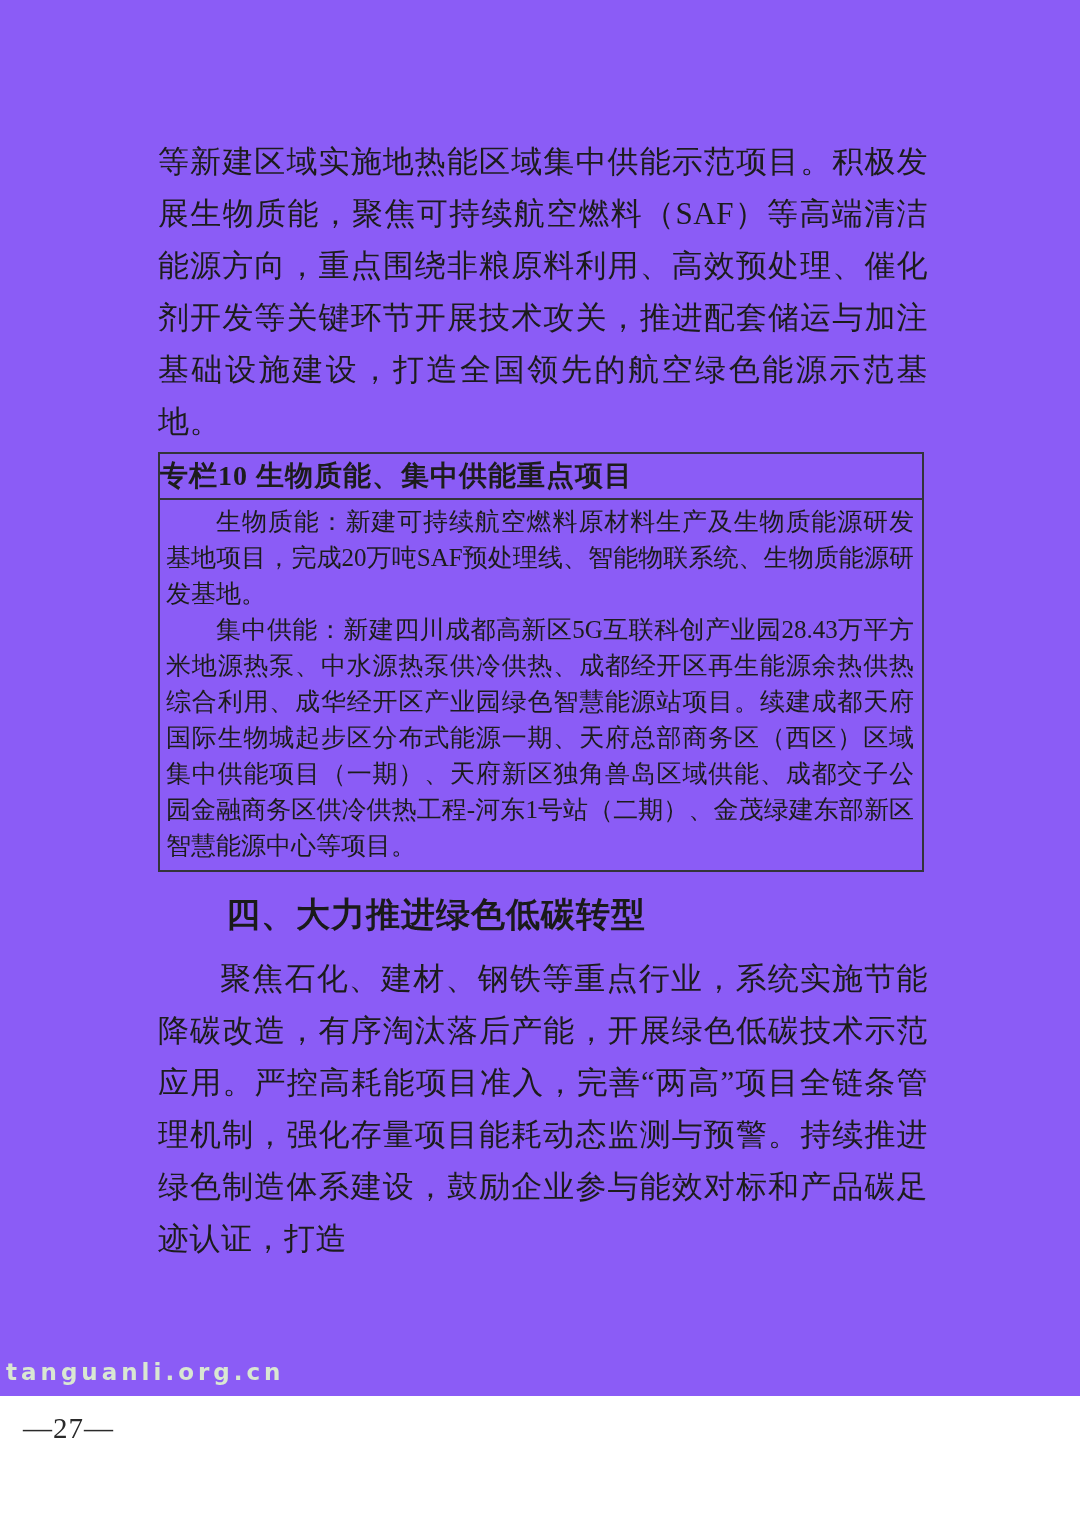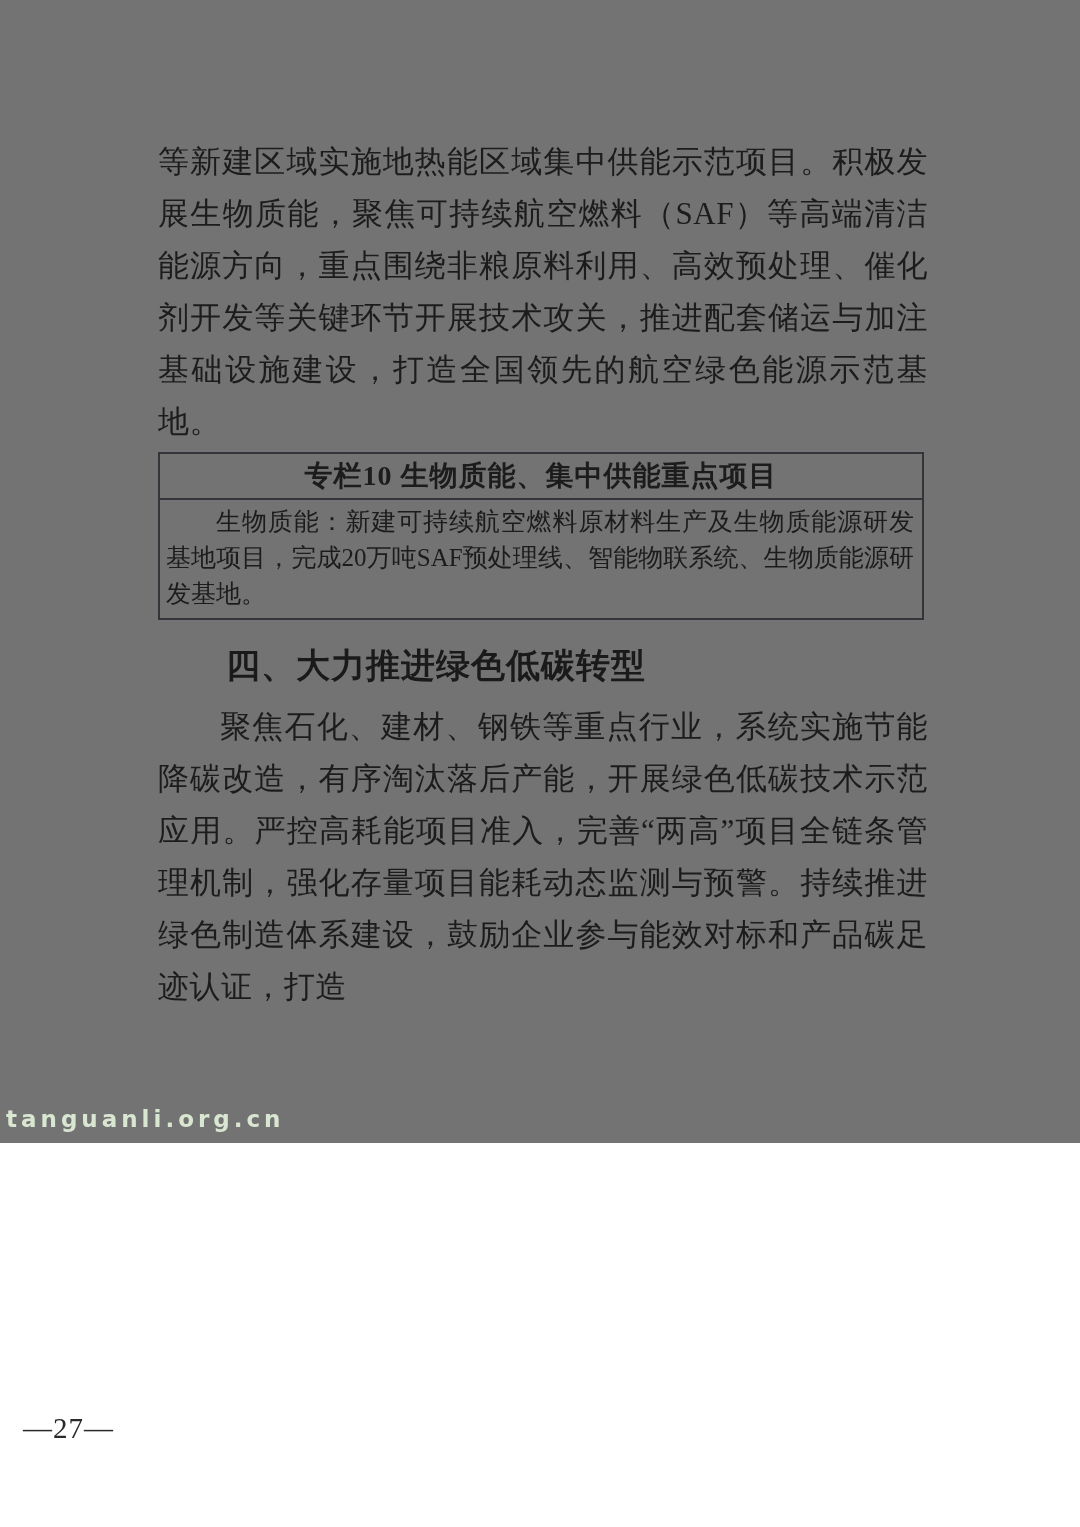--- a/index.html
+++ b/index.html
@@ -11,22 +11,22 @@
     width: 1080px;
     height: 1527px;
     position: relative;
     overflow: hidden;
     font-family: "Liberation Serif", "DejaVu Serif", serif;
     color: #1c1c1c;
   }
   .page {
     position: relative;
     width: 1080px;
-    height: 1143px;
-    background: #737373;
+    height: 1396px;
+    background: #8b5cf6;
   }
   .content {
     padding: 136px 152px 0 158px; 
   }
   .body-para {
     font-size: 31px;
     line-height: 52px;
     text-align: justify;
     text-justify: inter-ideograph;
     margin: 0;
@@ -37,40 +37,39 @@
   
   .column-box {
     margin-top: 4px;
     border: 2px solid #33343a;
     width: 766px;
     box-sizing: border-box;
   }
   .column-box .box-title {
     font-size: 28px;
     font-weight: bold;
-    text-align: center;
     line-height: 44px;
     border-bottom: 2px solid #33343a;
     letter-spacing: 1px;
   }
   .column-box .box-body {
     padding: 4px 8px 6px 6px;
   }
   .column-box .box-para {
     font-size: 25px;
     line-height: 36px;
     text-align: justify;
     text-justify: inter-ideograph;
     text-indent: 2em;
     margin: 0;
     font-family: Liberation Serif, serif;
   }
 
   .section-heading {
-    font-family: Liberation Sans, sans-serif;
+    font-family: Liberation Mono, monospace;
     font-size: 34px;
     font-weight: bold;
     margin: 24px 0 15px 0;
     text-indent: 2em;
     line-height: 42px;
     letter-spacing: 1px;
     color: #1a1a1a;
   }
   .sub-heading {
     font-size: 31px;
@@ -111,20 +110,21 @@
 
 <div class="page">
   <div class="content">
 
     <p class="body-para">等新建区域实施地热能区域集中供能示范项目。积极发展生物质能，聚焦可持续航空燃料（SAF）等高端清洁能源方向，重点围绕非粮原料利用、高效预处理、催化剂开发等关键环节开展技术攻关，推进配套储运与加注基础设施建设，打造全国领先的航空绿色能源示范基地。</p>
 
     <div class="column-box">
       <div class="box-title">专栏10 生物质能、集中供能重点项目</div>
       <div class="box-body">
         <p class="box-para">生物质能：新建可持续航空燃料原材料生产及生物质能源研发基地项目，完成20万吨SAF预处理线、智能物联系统、生物质能源研发基地。</p>
+        <p class="box-para">集中供能：新建四川成都高新区5G互联科创产业园28.43万平方米地源热泵、中水源热泵供冷供热、成都经开区再生能源余热供热综合利用、成华经开区产业园绿色智慧能源站项目。续建成都天府国际生物城起步区分布式能源一期、天府总部商务区（西区）区域集中供能项目（一期）、天府新区独角兽岛区域供能、成都交子公园金融商务区供冷供热工程-河东1号站（二期）、金茂绿建东部新区智慧能源中心等项目。</p>
       </div>
     </div>
 
     <h2 class="section-heading">四、大力推进绿色低碳转型</h2>
 
 
 
     <p class="body-para indent p3">聚焦石化、建材、钢铁等重点行业，系统实施节能降碳改造，有序淘汰落后产能，开展绿色低碳技术示范应用。严控高耗能项目准入，完善“两高”项目全链条管理机制，强化存量项目能耗动态监测与预警。持续推进绿色制造体系建设，鼓励企业参与能效对标和产品碳足迹认证，打造</p>
 
   </div>

